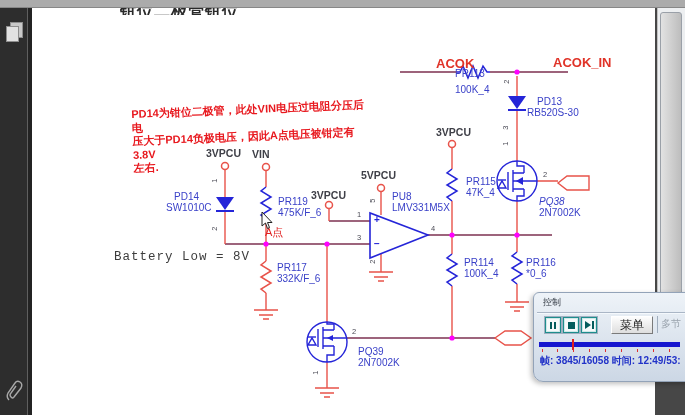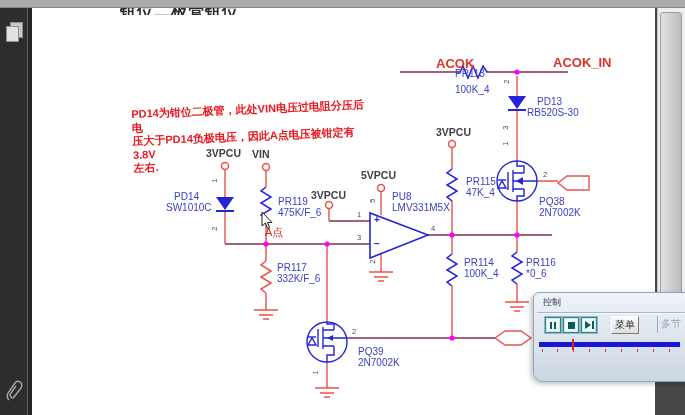--- a/index.html
+++ b/index.html
@@ -39,22 +39,22 @@
   .player-title{left:543px;top:298px;font-size:9px;color:#333a44;}
   .panel-groove{left:537px;top:312px;width:148px;height:1px;background:#aab6c6;border-bottom:1px solid #f4f8fc;}
   .icon-btn{width:16px;height:16px;background:#f6fafa;border:1px solid #1f8d8d;
             box-shadow:inset 0 0 0 1px #cfe9e9, 0 0 0 1px #9fb0c0;
             display:flex;align-items:center;justify-content:center;box-sizing:border-box;}
   .glyph-pause{width:6px;height:7px;border-left:2px solid #045c5c;border-right:2px solid #045c5c;box-sizing:border-box;}
   .glyph-stop{width:7px;height:7px;background:#045c5c;}
   .glyph-step{width:0;height:0;border-top:4px solid transparent;border-bottom:4px solid transparent;
               border-left:6px solid #045c5c;margin-right:1px;}
   .glyph-step-bar{width:2px;height:8px;background:#045c5c;}
-  .menu-btn{left:611px;top:316px;width:28px;height:18px;background:linear-gradient(#fdfdfd,#dedede);
-            border:1px solid;border-color:#ffffff #7a7a7a #7a7a7a #ffffff;font-size:10px;color:#222;
+  .menu-btn{left:611px;top:316px;width:42px;height:18px;background:linear-gradient(#fdfdfd,#dedede);
+            border:1px solid;border-color:#ffffff #7a7a7a #7a7a7a #ffffff;font-size:12px;color:#222;
             display:flex;align-items:center;justify-content:center;box-sizing:border-box;}
   .multi-btn{left:661px;top:319px;font-size:10px;color:#9aa3ad;}
   .tb-divider{left:657px;top:316px;width:1px;height:17px;background:#9fadbd;}
   .progress{left:539px;top:342px;width:141px;height:5px;background:#1717cf;}
   .pmarker{left:572px;top:339px;width:2px;height:11px;background:#e02020;}
   .ptick{width:1px;height:3px;background:#e03030;top:349px;}
   .status{left:540px;top:354px;font-size:10px;font-weight:bold;color:#2233c8;white-space:nowrap;}
   
   .pages-icon-back{left:10px;top:22px;width:11px;height:14px;background:#c9c9c9;border:1px solid #8e8e8e;}
   .pages-icon-front{left:6px;top:26px;width:11px;height:14px;background:#e2e2e2;border:1px solid #8e8e8e;}
@@ -174,40 +174,41 @@
   <div class="lbl netred" style="left:402px;top:57px;">ACOK</div>
   <div class="lbl netred" style="left:519px;top:56px;">ACOK_IN</div>
   <div class="lbl netdark" style="left:206px;top:148px;">3VPCU</div>
   <div class="lbl netdark" style="left:252px;top:149px;">VIN</div>
   <div class="lbl netdark" style="left:311px;top:190px;">3VPCU</div>
   <div class="lbl netdark" style="left:361px;top:170px;">5VPCU</div>
   <div class="lbl netdark" style="left:436px;top:127px;">3VPCU</div>
   <div class="lbl netred" style="left:592px;top:176px;padding-left:46px;">D/C#</div>
   <div class="lbl apoint" style="left:265px;top:227px;">A点</div>
   <div class="lbl netred" style="left:533px;top:331px;">B</div>
+  <div class="lbl battery" style="left:114px;top:251px;">Battery Low = 8V</div>
 
   <div class="lbl blue" style="left:455px;top:69px;">PR113</div>
   <div class="lbl blue" style="left:455px;top:85px;">100K_4</div>
   <div class="lbl blue" style="left:537px;top:97px;">PD13</div>
   <div class="lbl blue" style="left:527px;top:108px;">RB520S-30</div>
   <div class="lbl blue" style="left:174px;top:192px;">PD14</div>
   <div class="lbl blue" style="left:166px;top:203px;text-align:right;">SW1010C</div>
   <div class="lbl blue" style="left:278px;top:197px;">PR119</div>
   <div class="lbl blue" style="left:278px;top:208px;">475K/F_6</div>
   <div class="lbl blue" style="left:277px;top:263px;">PR117</div>
   <div class="lbl blue" style="left:277px;top:274px;">332K/F_6</div>
   <div class="lbl blue" style="left:392px;top:192px;text-align:right;">PU8</div>
   <div class="lbl blue" style="left:392px;top:203px;">LMV331M5X</div>
   <div class="lbl blue" style="left:466px;top:177px;">PR115</div>
   <div class="lbl blue" style="left:466px;top:188px;">47K_4</div>
   <div class="lbl blue" style="left:464px;top:258px;">PR114</div>
   <div class="lbl blue" style="left:464px;top:269px;">100K_4</div>
   <div class="lbl blue" style="left:526px;top:258px;">PR116</div>
   <div class="lbl blue" style="left:526px;top:269px;">*0_6</div>
-  <div class="lbl blue" style="left:539px;top:197px;">PQ38</div>
+  <div class="lbl blue" style="left:539px;top:197px;font-style:italic;">PQ38</div>
   <div class="lbl blue" style="left:539px;top:208px;">2N7002K</div>
   <div class="lbl blue" style="left:358px;top:347px;">PQ39</div>
   <div class="lbl blue" style="left:358px;top:358px;">2N7002K</div>
 
   <div class="lbl oppm" style="left:374px;top:215px;">+</div>
   <div class="lbl oppm" style="left:374px;top:239px;">−</div>
 
   <div class="lbl pin rot" style="left:505px;top:78px;">2</div>
   <div class="lbl pin rot" style="left:504px;top:124px;">3</div>
   <div class="lbl pin rot" style="left:504px;top:140px;">1</div>
@@ -247,18 +248,19 @@
   <div class="abs pmarker"></div>
   <div class="abs ptick" style="left:542px;"></div>
   <div class="abs ptick" style="left:557px;"></div>
   <div class="abs ptick" style="left:573px;"></div>
   <div class="abs ptick" style="left:589px;"></div>
   <div class="abs ptick" style="left:605px;"></div>
   <div class="abs ptick" style="left:621px;"></div>
   <div class="abs ptick" style="left:637px;"></div>
   <div class="abs ptick" style="left:653px;"></div>
   <div class="abs ptick" style="left:669px;"></div>
+  <div class="abs status">帧: 3845/16058 时间: 12:49/53:</div>
 
   <svg class="abs" style="left:260px;top:211px;" width="14" height="20">
     <polygon points="2,1 2,15 5.5,12 7.5,17.5 9.5,16.5 7.5,11.5 12,11.5" fill="#ffffff" stroke="#222222" stroke-width="1"></polygon>
   </svg>
 
 </div>
 
 </body></html>

